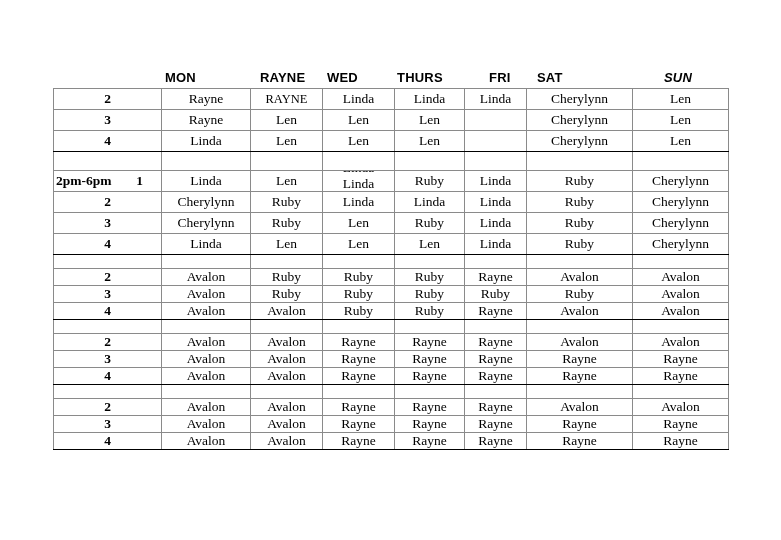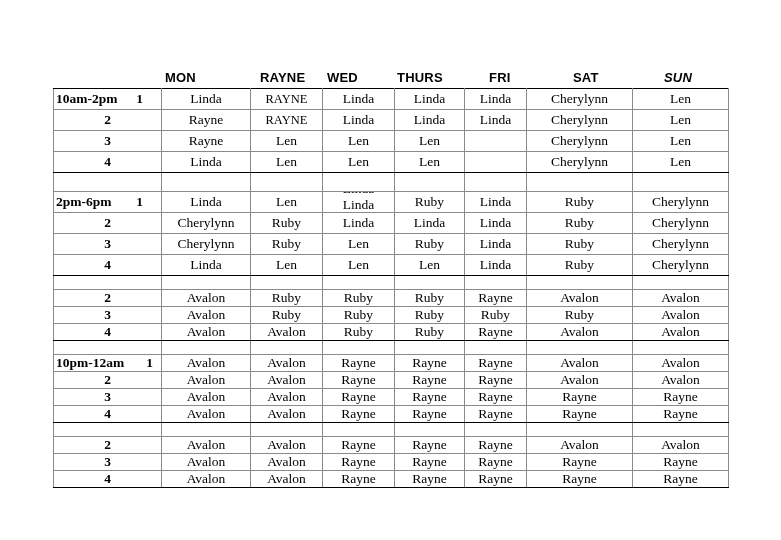--- a/index.html
+++ b/index.html
@@ -37,21 +37,21 @@
   .dayheader span {
     position: absolute;
     top: 0;
     white-space: nowrap;
   }
   .dh-mon   { left: 112px; }
   .dh-tues  { left: 207px; }
   .dh-wed   { left: 274px; }
   .dh-thurs { left: 344px; }
   .dh-fri   { left: 416px; margin-left: 20px; }
-  .dh-sat   { left: 484px; margin-left: 36px; }
+  .dh-sat   { left: 484px; }
   .dh-sun   { left: 611px; font-style: italic; }
 
   
   table.sched {
     position: absolute;
     left: 53px;
     top: 88px;
     width: 675px;
     border-collapse: collapse;
     table-layout: fixed;
@@ -153,33 +153,20 @@
       <col class="c-label">
         <col class="c-mon">
         <col class="c-tues">
         <col class="c-wed">
       <col class="c-thurs">
         <col class="c-fri">
         <col class="c-sat">
         <col class="c-sun">
     </colgroup>
     <tbody id="sched-body">
-        <tr class="tall blockstart">
-          <td class="label firstcol has-range">
-            <span class="rangetxt">10am-2pm</span>
-            <span class="numtxt">1</span>
-          </td>
-          <td><span>Linda</span></td>
-          <td><span class="smallcaps-name">RAYNE</span></td>
-          <td><span>Linda</span></td>
-          <td><span>Linda</span></td>
-          <td><span>Linda</span></td>
-          <td><span>Cherylynn</span></td>
-          <td class="lastcol"><span>Len</span></td>
-        </tr>
         <tr class="tall">
           <td class="label firstcol"><span class="numtxt">2</span></td>
           <td><span>Rayne</span></td>
           <td><span class="smallcaps-name">RAYNE</span></td>
           <td><span>Linda</span></td>
           <td><span>Linda</span></td>
           <td><span>Linda</span></td>
           <td><span>Cherylynn</span></td>
           <td class="lastcol"><span>Len</span></td>
         </tr>
@@ -302,33 +289,20 @@
         <tr class="spacer">
           <td class="firstcol"></td>
           <td></td>
           <td></td>
           <td></td>
           <td></td>
           <td></td>
           <td></td>
           <td class="lastcol"></td>
         </tr>
-        <tr class="short blockstart">
-          <td class="label firstcol has-range narrowgap">
-            <span class="rangetxt">10pm-12am</span>
-            <span class="numtxt">1</span>
-          </td>
-          <td><span>Avalon</span></td>
-          <td><span>Avalon</span></td>
-          <td><span>Rayne</span></td>
-          <td><span>Rayne</span></td>
-          <td><span>Rayne</span></td>
-          <td><span>Avalon</span></td>
-          <td class="lastcol"><span>Avalon</span></td>
-        </tr>
         <tr class="short">
           <td class="label firstcol"><span class="numtxt">2</span></td>
           <td><span>Avalon</span></td>
           <td><span>Avalon</span></td>
           <td><span>Rayne</span></td>
           <td><span>Rayne</span></td>
           <td><span>Rayne</span></td>
           <td><span>Avalon</span></td>
           <td class="lastcol"><span>Avalon</span></td>
         </tr>

